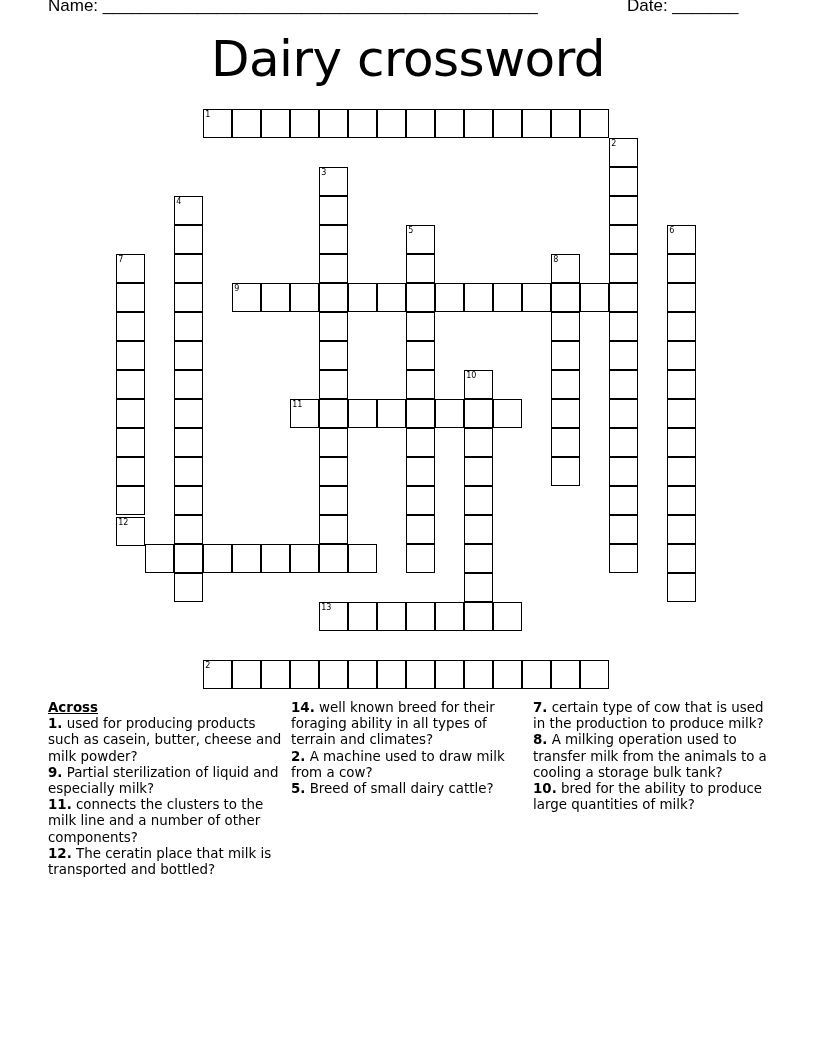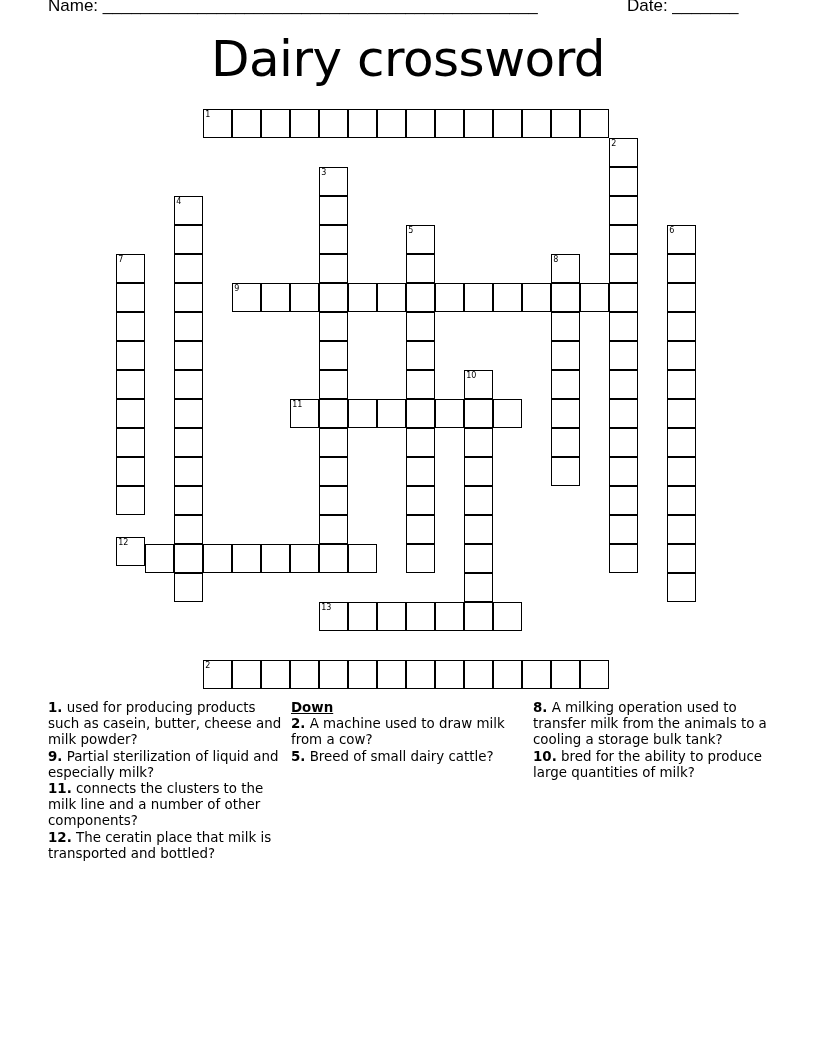--- a/index.html
+++ b/index.html
@@ -169,21 +169,21 @@
     <div class="cell" style="left: 465px; top: 545px;"></div>
     <div class="cell" style="left: 465px; top: 574px;"></div>
     <div class="cell" style="left: 465px; top: 603px;"></div>
     <div class="cell" style="left: 291px; top: 400px;">
       <span class="num">11</span>
     </div>
     <div class="cell" style="left: 349px; top: 400px;"></div>
     <div class="cell" style="left: 378px; top: 400px;"></div>
     <div class="cell" style="left: 436px; top: 400px;"></div>
     <div class="cell" style="left: 494px; top: 400px;"></div>
-    <div class="cell" style="left: 117px; top: 538px;">
+    <div class="cell" style="left: 117px; top: 518px;">
       <span class="num">12</span>
     </div>
     <div class="cell" style="left: 146px; top: 545px;"></div>
     <div class="cell" style="left: 204px; top: 545px;"></div>
     <div class="cell" style="left: 233px; top: 545px;"></div>
     <div class="cell" style="left: 262px; top: 545px;"></div>
     <div class="cell" style="left: 291px; top: 545px;"></div>
     <div class="cell" style="left: 349px; top: 545px;"></div>
     <div class="cell" style="left: 320px; top: 603px;">
       <span class="num">13</span>
@@ -205,28 +205,30 @@
     <div class="cell" style="left: 407px; top: 661px;"></div>
     <div class="cell" style="left: 436px; top: 661px;"></div>
     <div class="cell" style="left: 465px; top: 661px;"></div>
     <div class="cell" style="left: 494px; top: 661px;"></div>
     <div class="cell" style="left: 523px; top: 661px;"></div>
     <div class="cell" style="left: 552px; top: 661px;"></div>
     <div class="cell" style="left: 581px; top: 661px;"></div>
   </div>
 
 <div class="clues col1">
+  <span class="clue-head">Across</span>
   <span class="clue"><span class="n">1.</span><span> used for producing products such as casein, butter, cheese and milk powder?</span></span>
   <span class="clue"><span class="n">9.</span><span> Partial sterilization of liquid and especially milk?</span></span>
   <span class="clue"><span class="n">11.</span><span> connects the clusters to the milk line and a number of other components?</span></span>
   <span class="clue"><span class="n">12.</span><span> The ceratin place that milk is transported and bottled?</span></span>
 </div>
 
 <div class="clues col2">
-  <span class="clue-head">Down</span>
+  <span class="clue"><span class="n">14.</span><span> well known breed for their foraging ability in all types of terrain and climates?</span></span>
   <span class="clue"><span class="n">2.</span><span> A machine used to draw milk from a cow?</span></span>
   <span class="clue"><span class="n">5.</span><span> Breed of small dairy cattle?</span></span>
 </div>
 
 <div class="clues col3">
+  <span class="clue"><span class="n">7.</span><span> certain type of cow that is used in the production to produce milk?</span></span>
   <span class="clue"><span class="n">8.</span><span> A milking operation used to transfer milk from the animals to a cooling a storage bulk tank?</span></span>
   <span class="clue"><span class="n">10.</span><span> bred for the ability to produce large quantities of milk?</span></span>
 </div>
 
 </body></html>

